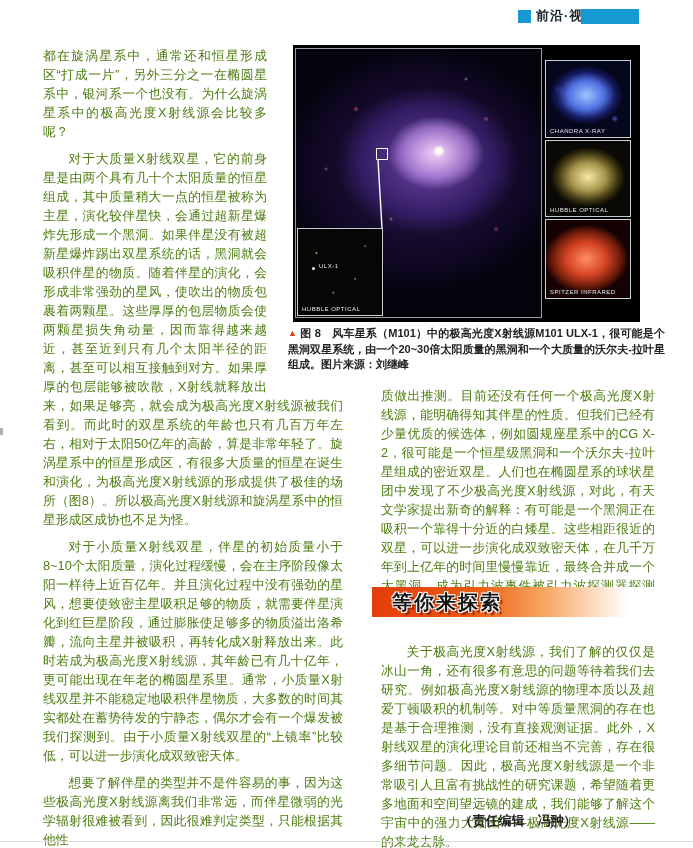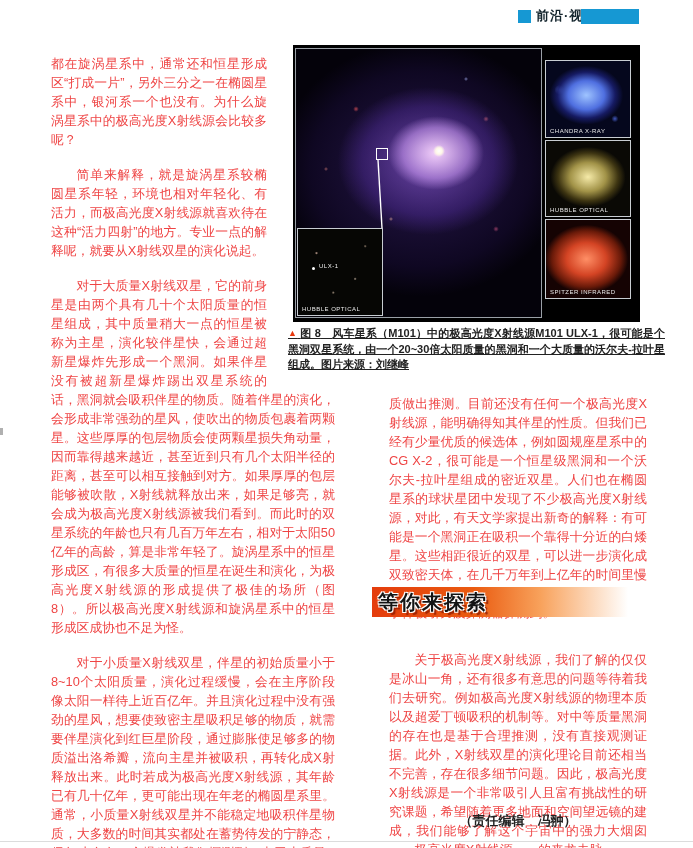--- a/index.html
+++ b/index.html
@@ -6,21 +6,21 @@
   body{
     width:693px;height:848px;position:relative;background:#ffffff;
     font-family:"Liberation Sans","DejaVu Sans",sans-serif;
     color:#3a3a3a;overflow:hidden;
   }
   
   .hdr-square{position:absolute;left:518px;top:10px;width:13px;height:13px;background:#1698d3;}
   .hdr-title{position:absolute;left:536px;top:7px;font-size:13px;font-weight:bold;color:#15262e;letter-spacing:1px;}
   .hdr-bar{position:absolute;left:581px;top:9px;width:58px;height:15px;background:#1698d3;}
   
-  .body-text{margin:16px;font-size:12.8px;line-height:19px;text-align:justify;color:#ef4444;}
+  .body-text{margin:8px;font-size:12.8px;line-height:19px;text-align:justify;color:#4d7c0f;}
   .indent{text-indent:2em;}
   .left-col{position:absolute;left:35px;top:38px;width:316px;}
   .img-spacer{float:right;width:84px;height:347px;}
   .right-col-top{position:absolute;left:373px;top:378px;width:290px;}
   .right-col-bottom{position:absolute;left:373px;top:634px;width:290px;}
   
   .figure{position:absolute;left:293px;top:45px;width:347px;height:277px;background:#000;}
   .main-gal{
     position:absolute;left:2px;top:3px;width:247px;height:270px;
     border:1px solid #9aa0a6;box-sizing:border-box;
@@ -55,51 +55,51 @@
       radial-gradient(2px 2px at 42% 74%, #998877, transparent 80%),
       radial-gradient(2px 2px at 80% 20%, #887766, transparent 80%),
       #060604;}
   .inset-dot{position:absolute;left:14px;top:38px;width:3px;height:3px;background:#fff;border-radius:50%;}
   .inset-label{position:absolute;left:21px;top:34px;font-size:6px;color:#f0f0f0;letter-spacing:.5px;}
   .inset-source{position:absolute;left:4px;bottom:3px;font-size:6px;color:#e8e8e8;letter-spacing:.5px;}
   .ulx-marker{position:absolute;left:83px;top:103px;width:12px;height:12px;border:1.5px solid #fff;box-sizing:border-box;}
   .fig-svg{position:absolute;left:0;top:0;}
   
   .caption{position:absolute;left:288px;top:326px;width:377px;margin:0;
-    font-size:11px;line-height:15.5px;font-weight:bold;color:#222;text-align:justify;text-decoration:underline;}
+    font-size:11px;line-height:15.5px;font-weight:bold;color:#222;text-align:justify;}
   .cap-tri{color:#e8380d;font-size:9px;vertical-align:1px;}
   
   .explore{position:absolute;left:372px;top:587px;width:291px;height:30px;
     background:linear-gradient(90deg,#e43c0c 0%,#ea5b10 35%,#f8a25c 58%,#ffffff 88%);}
-  .explore-txt{font-size:20px;font-weight:bold;color:#141414;line-height:30px;padding-left:6px;letter-spacing:2px;
+  .explore-txt{font-size:20px;font-weight:bold;color:#141414;line-height:30px;padding-left:20px;letter-spacing:2px;
     text-shadow:-1px -1px 0 #fff,1px -1px 0 #fff,-1px 1px 0 #fff,1px 1px 0 #fff,3px 3px 1px rgba(140,25,0,.8);}
   
   .editor{position:absolute;left:373px;top:812px;width:290px;margin:0;
     font-size:13px;font-weight:bold;color:#222;text-align:center;}
   .bottom-rule{position:absolute;left:0;top:841px;width:693px;height:1px;background:#dcdcdc;}
   .edge-mark{position:absolute;left:0;top:428px;width:3px;height:7px;background:#b0b0b0;}
 </style>
 </head>
 <body>
 
 <div class="hdr-square"></div>
 <div class="hdr-title">前沿·视点</div>
 <div class="hdr-bar"></div>
 
 <div class="left-col">
   <div class="img-spacer"></div>
 
     <p class="body-text">都在旋涡星系中，通常还和恒星形成区“打成一片”，另外三分之一在椭圆星系中，银河系一个也没有。为什么旋涡星系中的极高光度X射线源会比较多呢？</p>
 
-    <p class="body-text indent">简单来解释，就是旋涡星系较椭圆星系年轻，环境也相对年轻化、有活力，而极高光度X射线源就喜欢待在这种“活力四射”的地方。专业一点的解释呢，就要从X射线双星的演化说起。</p>
 
     <p class="body-text indent">对于大质量X射线双星，它的前身星是由两个具有几十个太阳质量的恒星组成，其中质量稍大一点的恒星被称为主星，演化较伴星快，会通过超新星爆炸先形成一个黑洞。如果伴星没有被超新星爆炸踢出双星系统的话，黑洞就会吸积伴星的物质。随着伴星的演化，会形成非常强劲的星风，使吹出的物质包裹着两颗星。这些厚厚的包层物质会使两颗星损失角动量，因而靠得越来越近，甚至近到只有几个太阳半径的距离，甚至可以相互接触到对方。如果厚厚的包层能够被吹散，X射线就释放出来，如果足够亮，就会成为极高光度X射线源被我们看到。而此时的双星系统的年龄也只有几百万年左右，相对于太阳50亿年的高龄，算是非常年轻了。旋涡星系中的恒星形成区，有很多大质量的恒星在诞生和演化，为极高光度X射线源的形成提供了极佳的场所（图8）。所以极高光度X射线源和旋涡星系中的恒星形成区成协也不足为怪。</p>
 
-    <p class="body-text indent">对于小质量X射线双星，伴星的初始质量小于8~10个太阳质量，演化过程缓慢，会在主序阶段像太阳一样待上近百亿年。并且演化过程中没有强劲的星风，想要使致密主星吸积足够的物质，就需要伴星演化到红巨星阶段，通过膨胀使足够多的物质溢出洛希瓣，流向主星并被吸积，再转化成X射释放出来。此时若成为极高光度X射线源，其年龄已有几十亿年，更可能出现在年老的椭圆星系里。通常，小质量X射线双星并不能稳定地吸积伴星物质，大多数的时间其实都处在蓄势待发的宁静态，偶尔才会有一个爆发被我们探测到。由于小质量X射线双星的“上镜率”比较低，因此我们看到的数目也就较少。</p>
+    <p class="body-text indent">对于小质量X射线双星，伴星的初始质量小于8~10个太阳质量，演化过程缓慢，会在主序阶段像太阳一样待上近百亿年。并且演化过程中没有强劲的星风，想要使致密主星吸积足够的物质，就需要伴星演化到红巨星阶段，通过膨胀使足够多的物质溢出洛希瓣，流向主星并被吸积，再转化成X射释放出来。此时若成为极高光度X射线源，其年龄已有几十亿年，更可能出现在年老的椭圆星系里。通常，小质量X射线双星并不能稳定地吸积伴星物质，大多数的时间其实都处在蓄势待发的宁静态，偶尔才会有一个爆发被我们探测到。由于小质量X射线双星的“上镜率”比较低，可以进一步演化成双致密天体。</p>
 
+    <p class="body-text indent">想要了解伴星的类型并不是件容易的事，因为这些极高光度X射线源离我们非常远，而伴星微弱的光学辐射很难被看到，因此很难判定类型，只能根据其他性</p>
   </div>
 
 <div class="figure">
   <div class="main-gal"></div>
   <div class="ulx-marker"></div>
   <svg class="fig-svg" width="347" height="277">
     <line x1="85" y1="115" x2="89" y2="183" stroke="#ffffff" stroke-width="1.4"></line>
   </svg>
   <div class="inset">
     <div class="inset-dot"></div>

